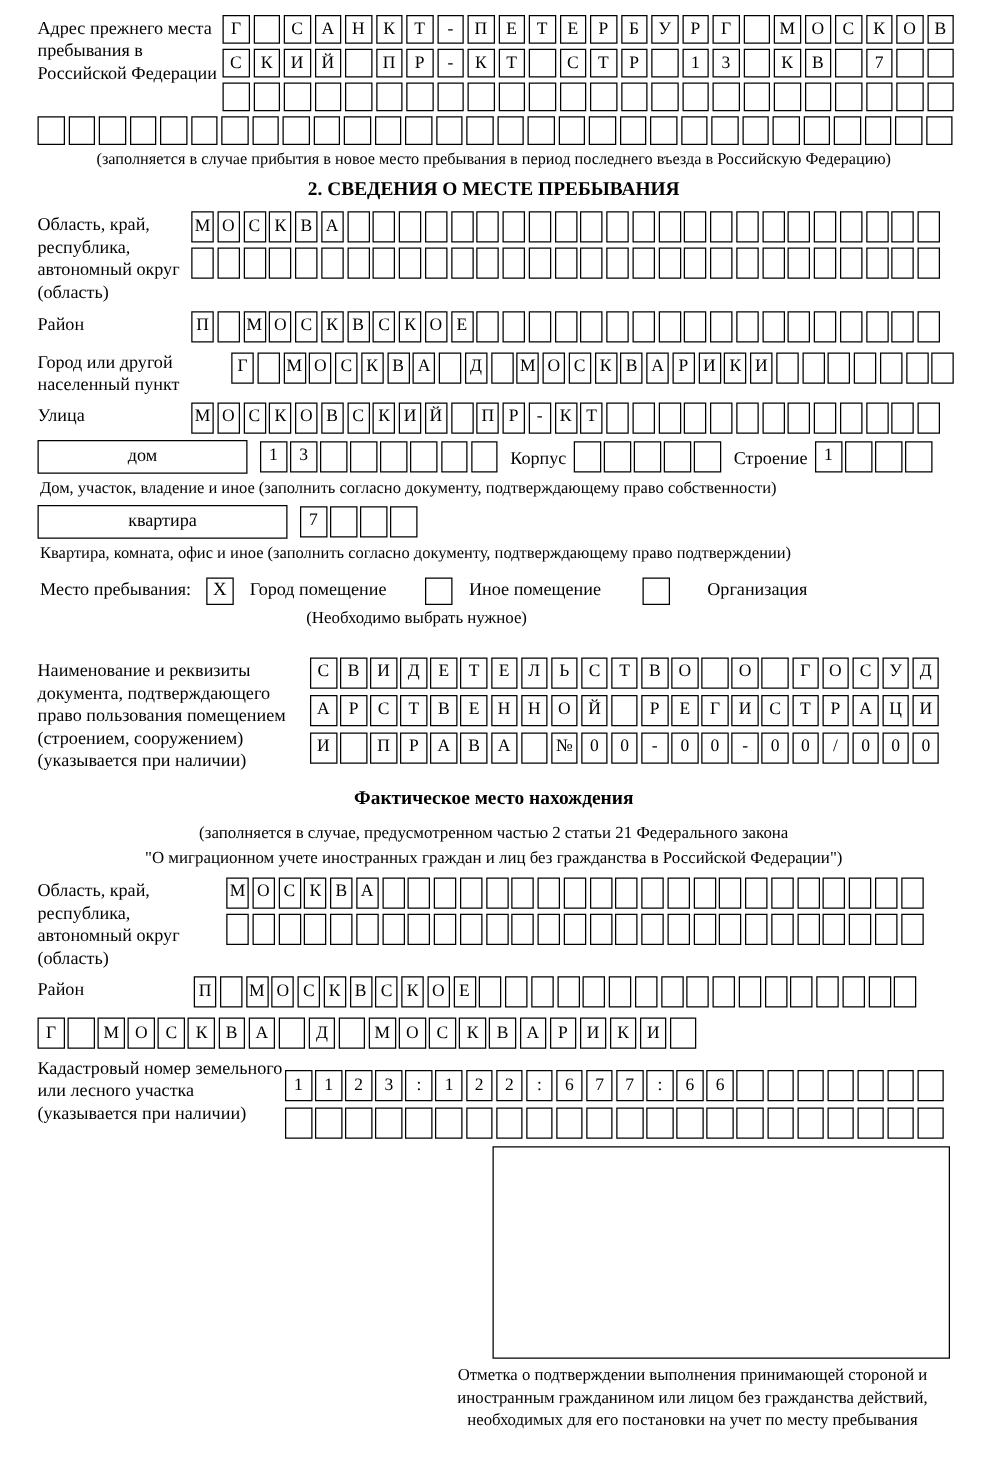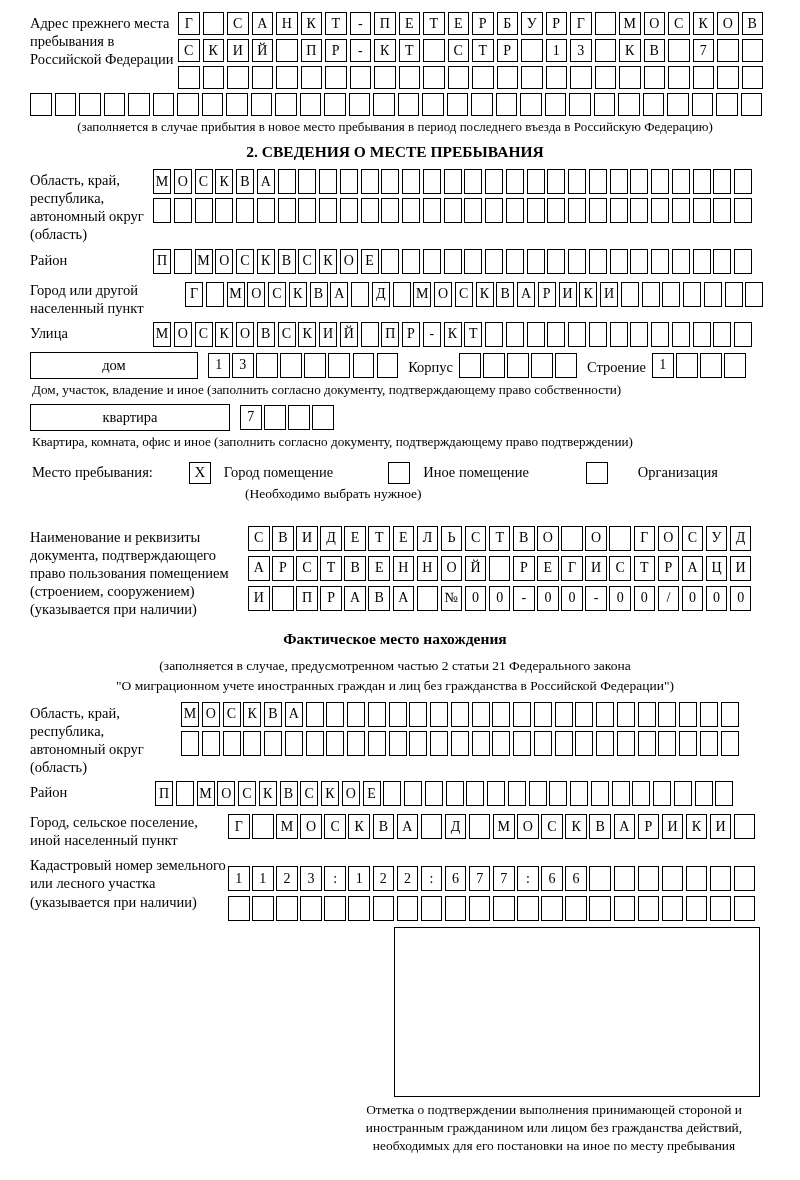--- a/index.html
+++ b/index.html
@@ -33,21 +33,21 @@
   .sec-title { font-weight:bold; text-align:center; font-size:15.5px; margin:8px 0 8px 0; }
 
   .named-box {
     flex:none; border:1.6px solid #000; height:27px;
     display:flex; align-items:center; justify-content:center; font-size:14.5px;
   }
   .inline-lbl { flex:none; font-size:14.5px; padding:4px 6px 0 10px; }
 
   .caption { font-size:13.2px; margin:3px 0 6px 2px; }
 
-  .stay-row { display:flex; align-items:center; margin:12px 0 2px 2px;gap:24px; }
+  .stay-row { display:flex; align-items:center; margin:12px 0 2px 2px; }
   .chkbox {
     flex:none; width:22px; height:22px; border:1.6px solid #000;
     display:flex; align-items:center; justify-content:center; font-size:15px;
   }
   .opt { display:flex; align-items:center; }
   .opt-label { padding-left:13px; }
   .stay-note { font-size:13.5px; padding-left:215px; margin-bottom:24px; }
 
   .centered-note { text-align:center; font-size:13.5px; line-height:1.45; margin-bottom:6px; }
 
@@ -583,21 +583,20 @@
         <div class="cell"></div>
         <div class="cell"></div>
         <div class="cell"></div>
         <div class="cell"></div>
         <div class="cell"></div>
         <div class="cell"></div>
       </div>
   </div>
 
   <div class="frow">
-    <div class="flabel" style="width:198px;">Город, сельское поселение, иной населенный пункт</div>
     <div class="cells cells-c" style="margin-top:3px;">
         <div class="cell">Г</div>
         <div class="cell"></div>
         <div class="cell">М</div>
         <div class="cell">О</div>
         <div class="cell">С</div>
         <div class="cell">К</div>
         <div class="cell">В</div>
         <div class="cell">А</div>
         <div class="cell"></div>
@@ -666,16 +665,16 @@
           <div class="cell"></div>
           <div class="cell"></div>
           <div class="cell"></div>
           <div class="cell"></div>
         </div>
     </div>
   </div>
 
   <div class="stamp-col">
     <div class="stamp-box"></div>
-    <div class="stamp-caption">Отметка о подтверждении выполнения принимающей стороной и иностранным гражданином или лицом без гражданства действий, необходимых для его постановки на иное по месту пребывания</div>
+    <div class="stamp-caption">Отметка о подтверждении выполнения принимающей стороной и иностранным гражданином или лицом без гражданства действий, необходимых для его постановки на учет по месту пребывания</div>
   </div>
 
 </div>
 
 </body></html>

